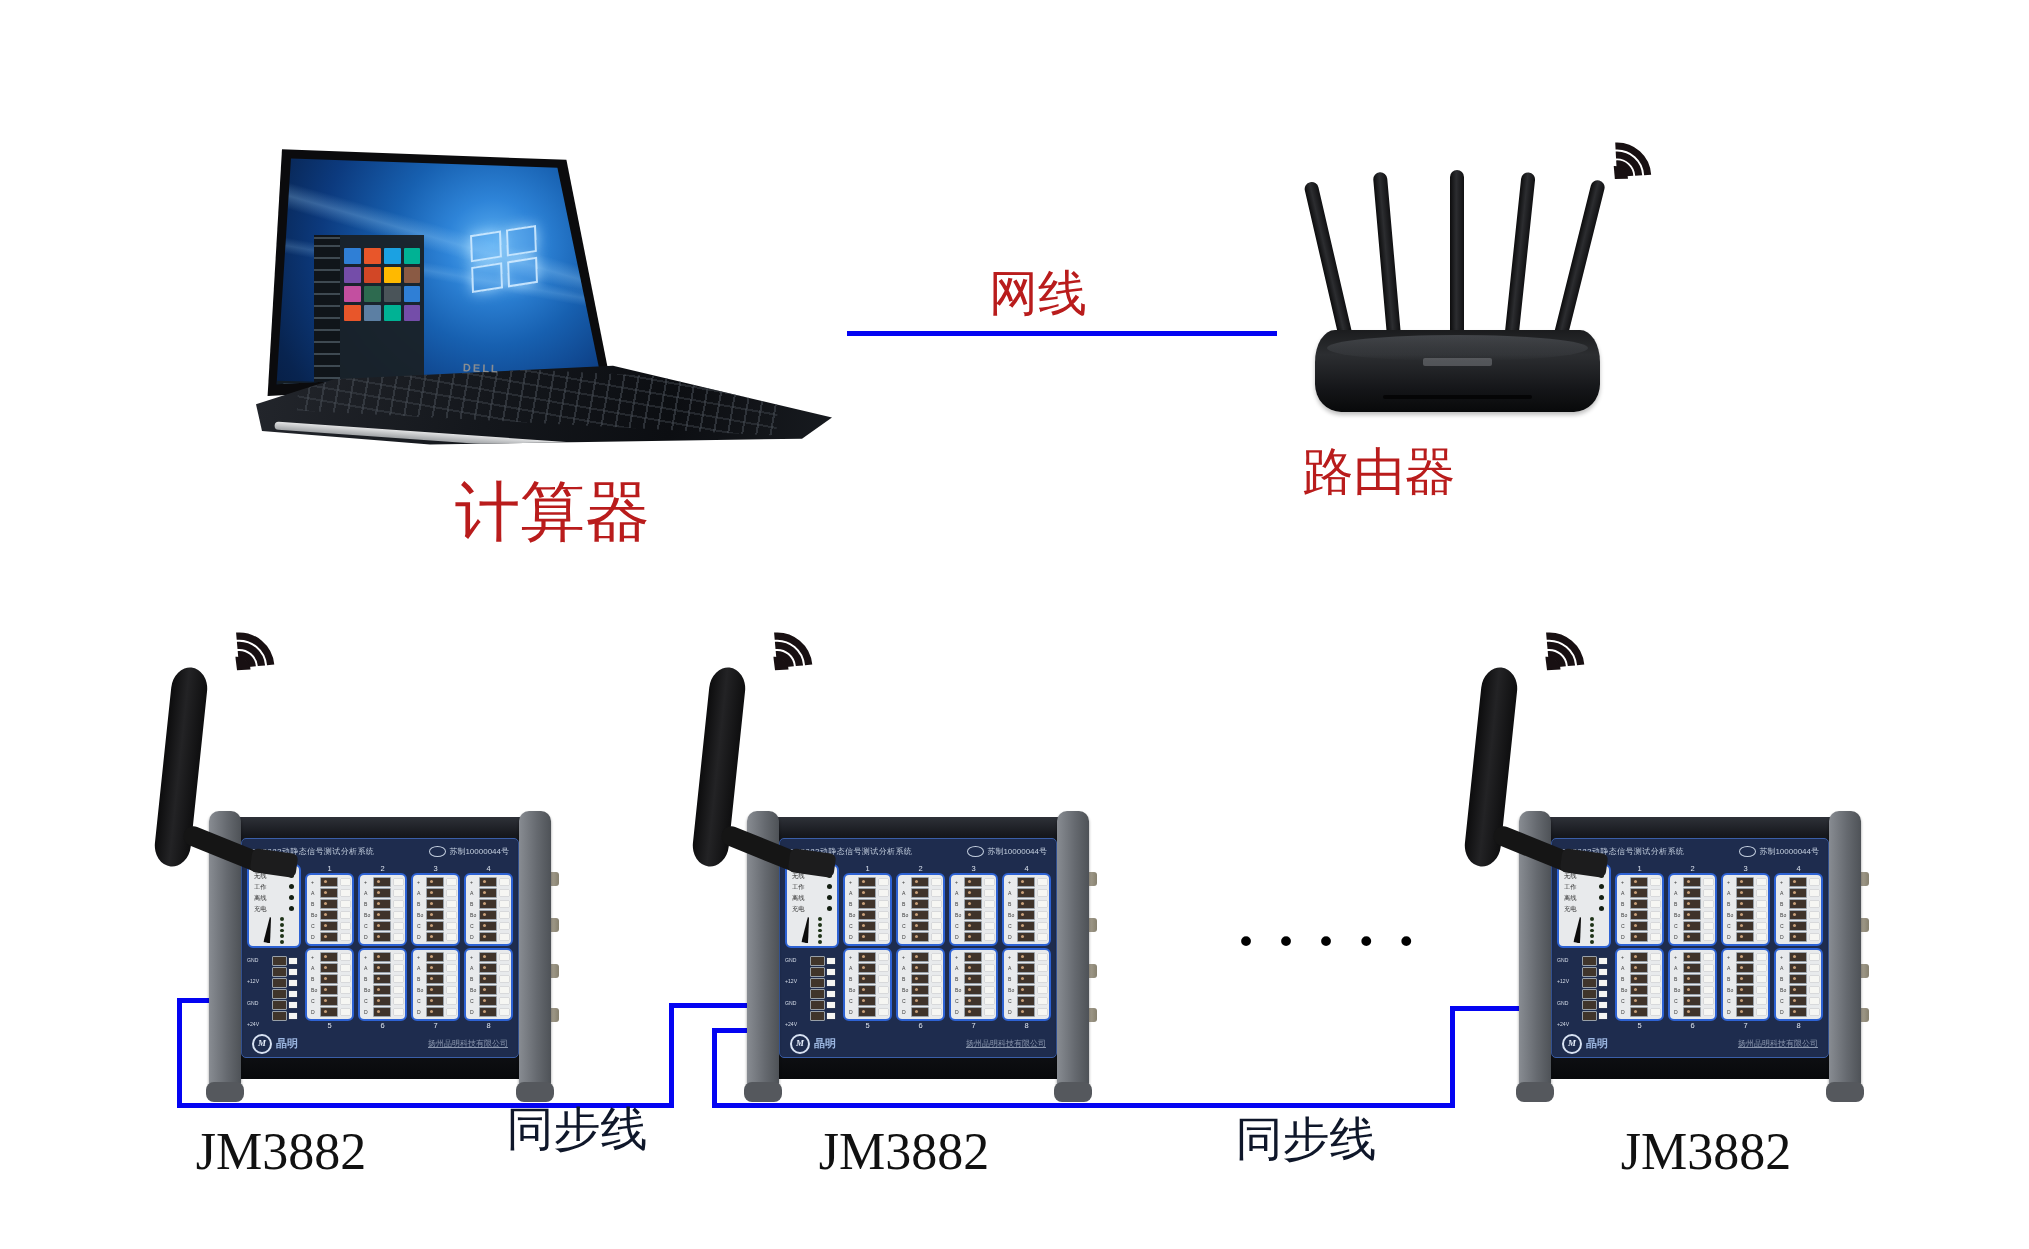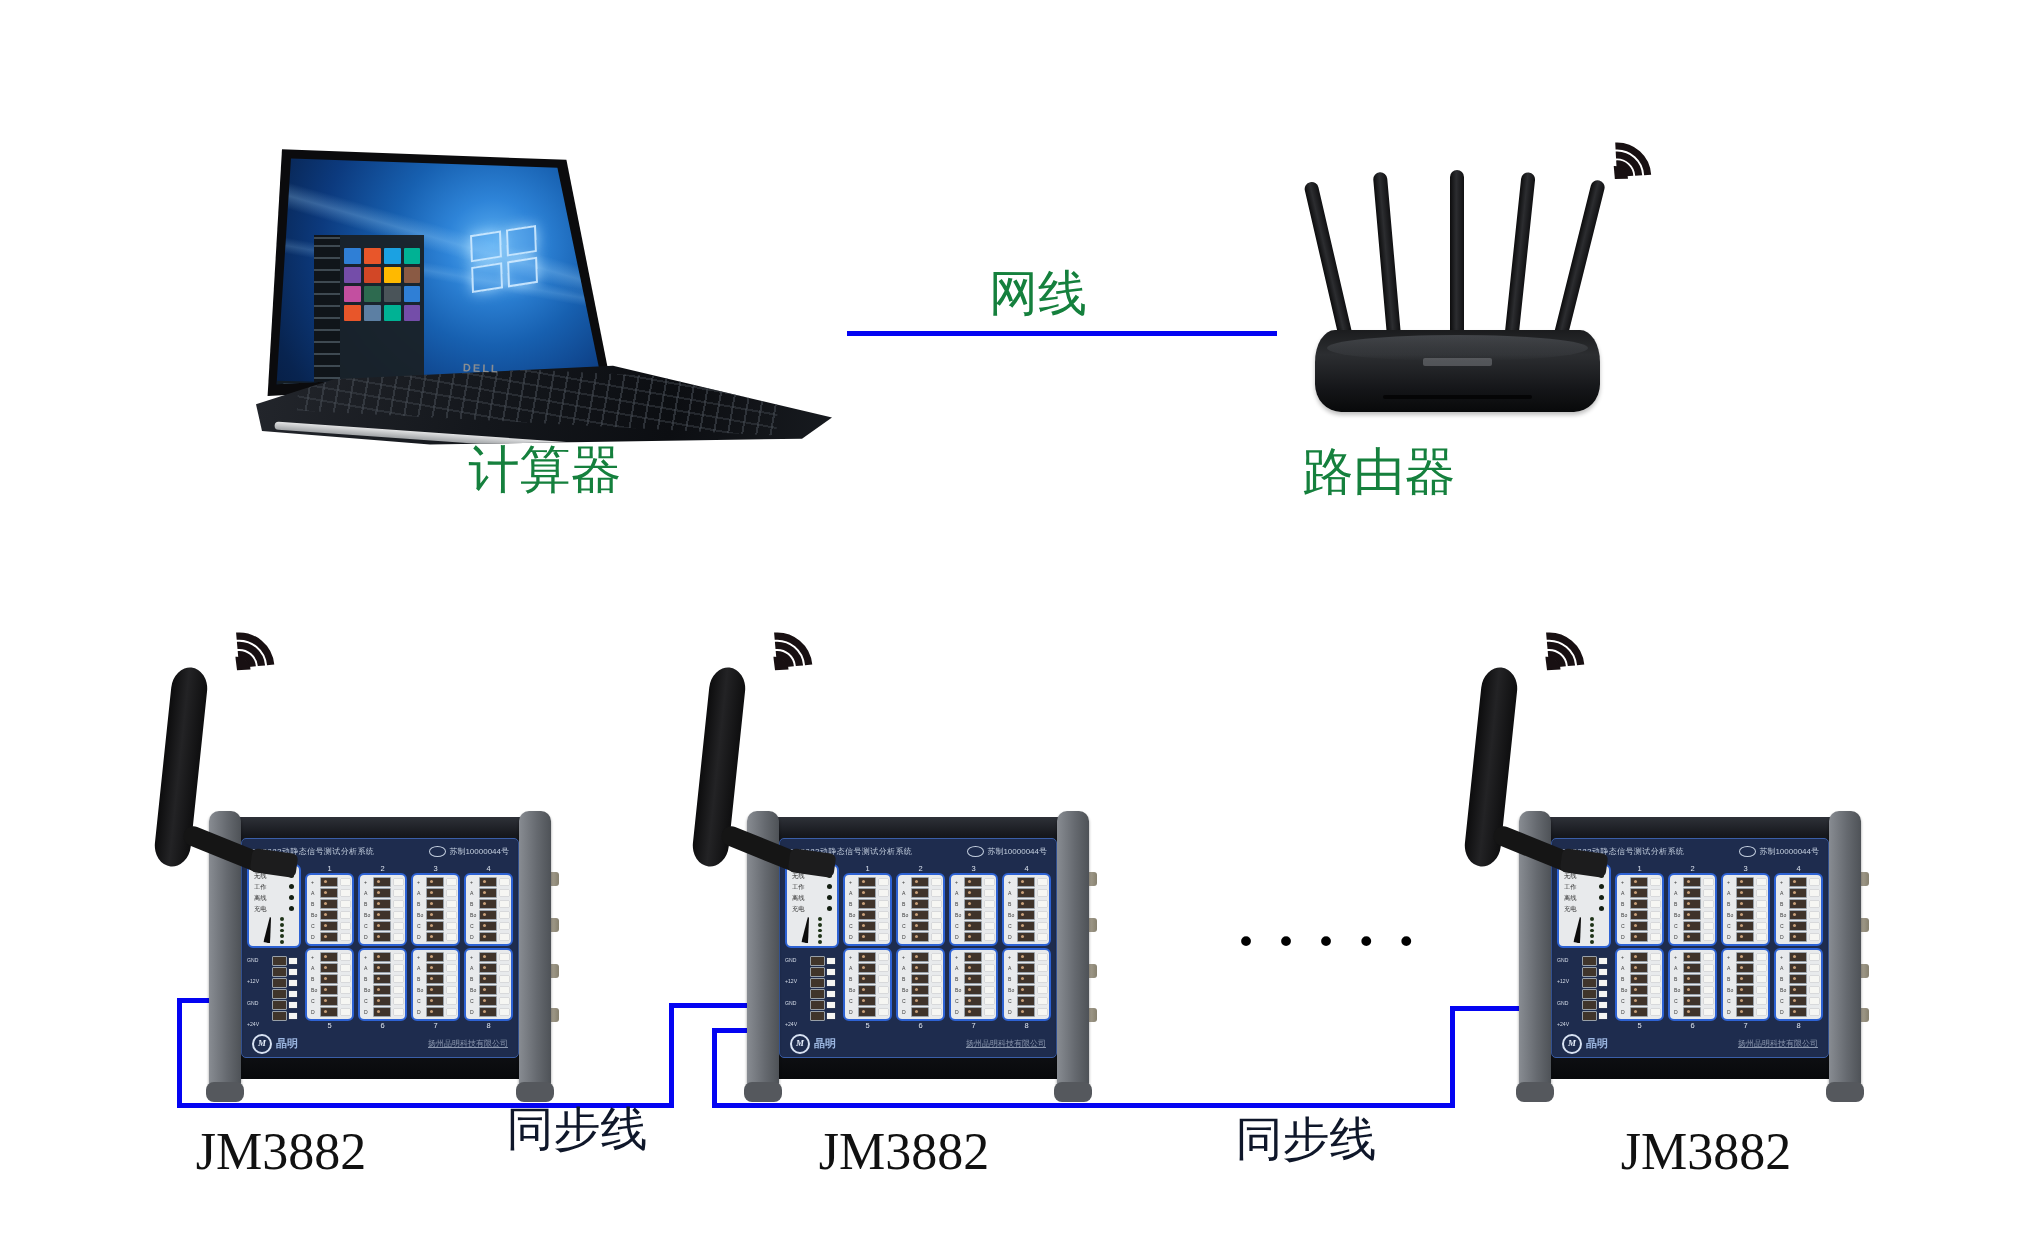--- a/index.html
+++ b/index.html
@@ -1,22 +1,22 @@
 <!DOCTYPE html>
 <html style="--wire-blue: #0404f2; --panel-navy: #1e2c4e; --panel-card: #e8eaec; --card-border: #2d62d4;"><head>
 <meta charset="utf-8">
 <style>
   html,body{margin:0;padding:0;background:#fff;}
   #canvas{position:relative;width:2029px;height:1249px;background:#ffffff;overflow:hidden;
           font-family:"Liberation Sans","DejaVu Sans",sans-serif;}
 
   
-  .big-label{position:absolute;z-index:6;color:#15803d;text-align:center;
+  .big-label{position:absolute;z-index:6;color:#b91c1c;text-align:center;
              font-family:"Liberation Serif","DejaVu Serif",serif;white-space:nowrap;}
-  .computer-label{left:455px;top:436px;width:180px;font-size:51px;}
+  .computer-label{left:455px;top:468px;width:180px;font-size:65px;}
   .router-label{left:1289px;top:438px;width:180px;font-size:51px;}
   .cable-label{left:958px;top:261px;width:160px;font-size:49px;}
   .sync-label{position:absolute;z-index:6;color:#0f172a;text-align:center;white-space:nowrap;
               font-family:"Liberation Sans","DejaVu Sans",sans-serif;font-weight:400;font-size:47px;}
   .sync-label-1{left:497px;top:1098px;width:160px;}
   .sync-label-2{left:1226px;top:1108px;width:160px;}
   .jm-label{position:absolute;top:1122px;width:220px;z-index:6;text-align:center;color:#111;
             font-family:"Liberation Serif","DejaVu Serif",serif;font-size:52px;}
   #jm1{left:171px;} #jm2{left:794px;} #jm3{left:1596px;}
   .ellipsis{position:absolute;left:1236px;top:922px;z-index:6;color:#000;

